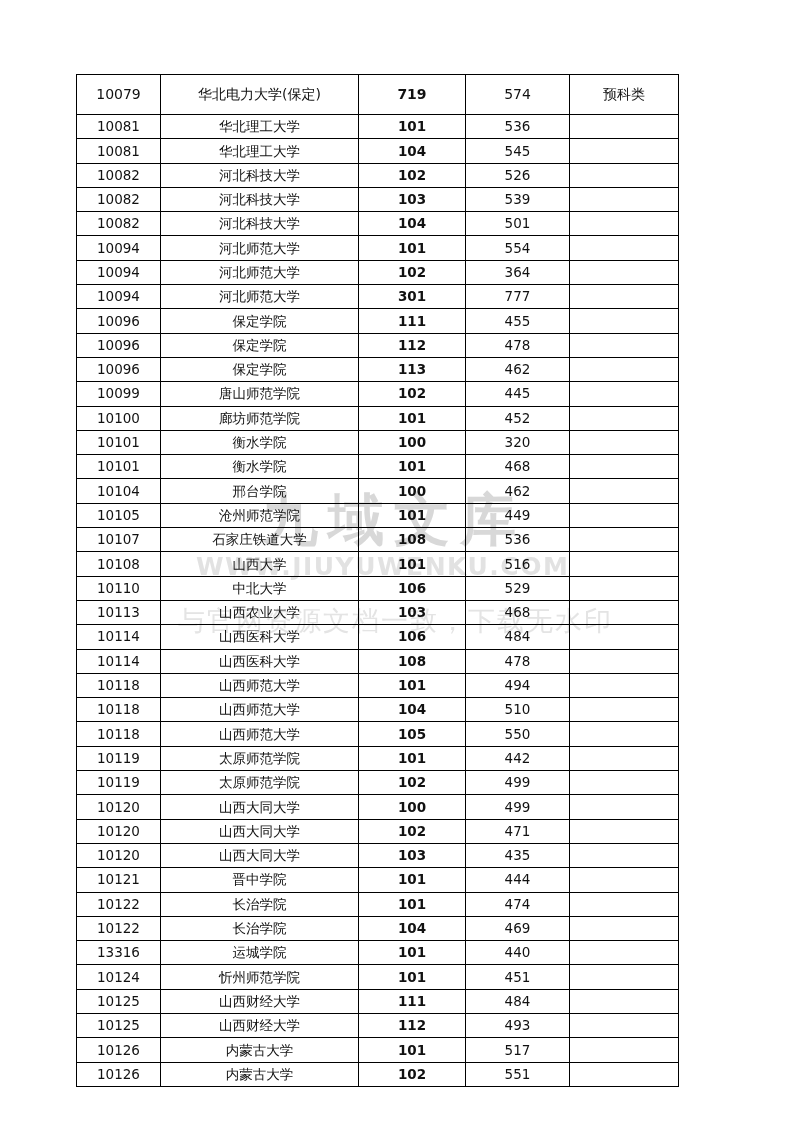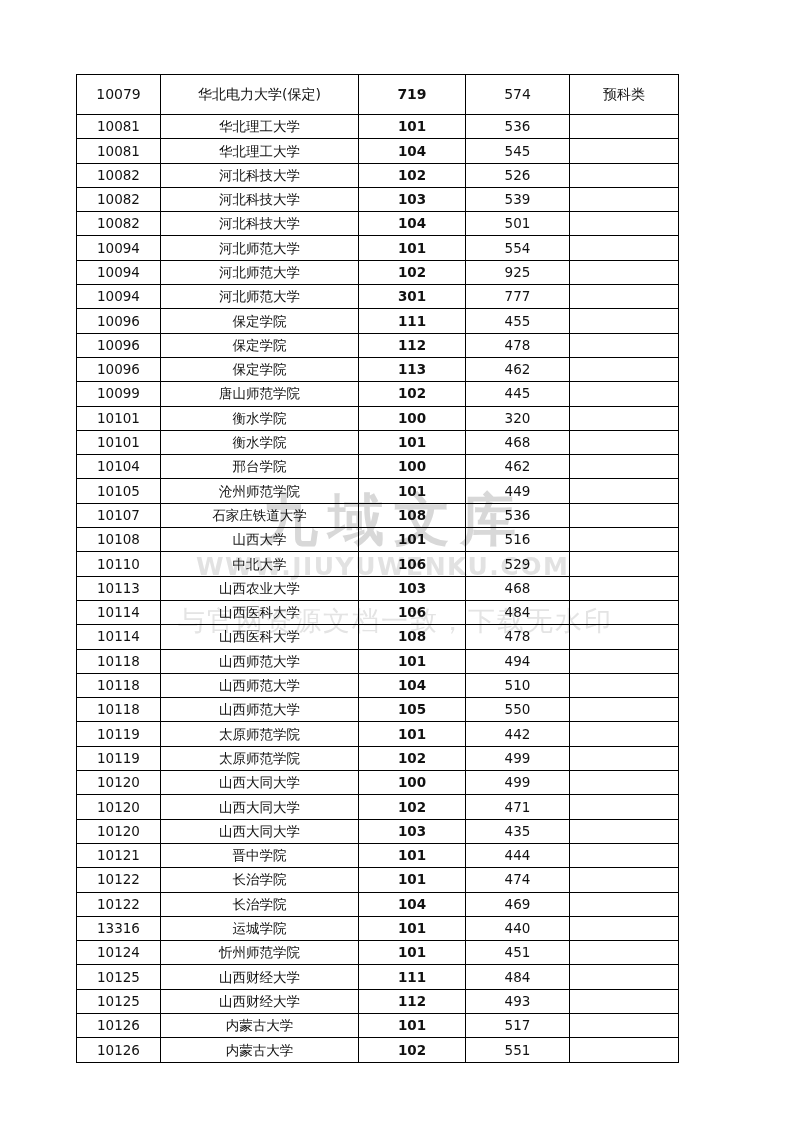--- a/index.html
+++ b/index.html
@@ -154,21 +154,21 @@
           <td class="col-code">10094</td>
           <td class="col-name">河北师范大学</td>
           <td class="col-major">101</td>
           <td class="col-score">554</td>
           <td class="col-note"></td>
         </tr>
         <tr>
           <td class="col-code">10094</td>
           <td class="col-name">河北师范大学</td>
           <td class="col-major">102</td>
-          <td class="col-score">925</td>
+          <td class="col-score">364</td>
           <td class="col-note"></td>
         </tr>
         <tr>
           <td class="col-code">10094</td>
           <td class="col-name">河北师范大学</td>
           <td class="col-major">301</td>
           <td class="col-score">777</td>
           <td class="col-note"></td>
         </tr>
         <tr>
@@ -190,20 +190,27 @@
           <td class="col-name">保定学院</td>
           <td class="col-major">113</td>
           <td class="col-score">462</td>
           <td class="col-note"></td>
         </tr>
         <tr>
           <td class="col-code">10099</td>
           <td class="col-name">唐山师范学院</td>
           <td class="col-major">102</td>
           <td class="col-score">445</td>
+          <td class="col-note"></td>
+        </tr>
+        <tr>
+          <td class="col-code">10100</td>
+          <td class="col-name">廊坊师范学院</td>
+          <td class="col-major">101</td>
+          <td class="col-score">452</td>
           <td class="col-note"></td>
         </tr>
         <tr>
           <td class="col-code">10101</td>
           <td class="col-name">衡水学院</td>
           <td class="col-major">100</td>
           <td class="col-score">320</td>
           <td class="col-note"></td>
         </tr>
         <tr>

